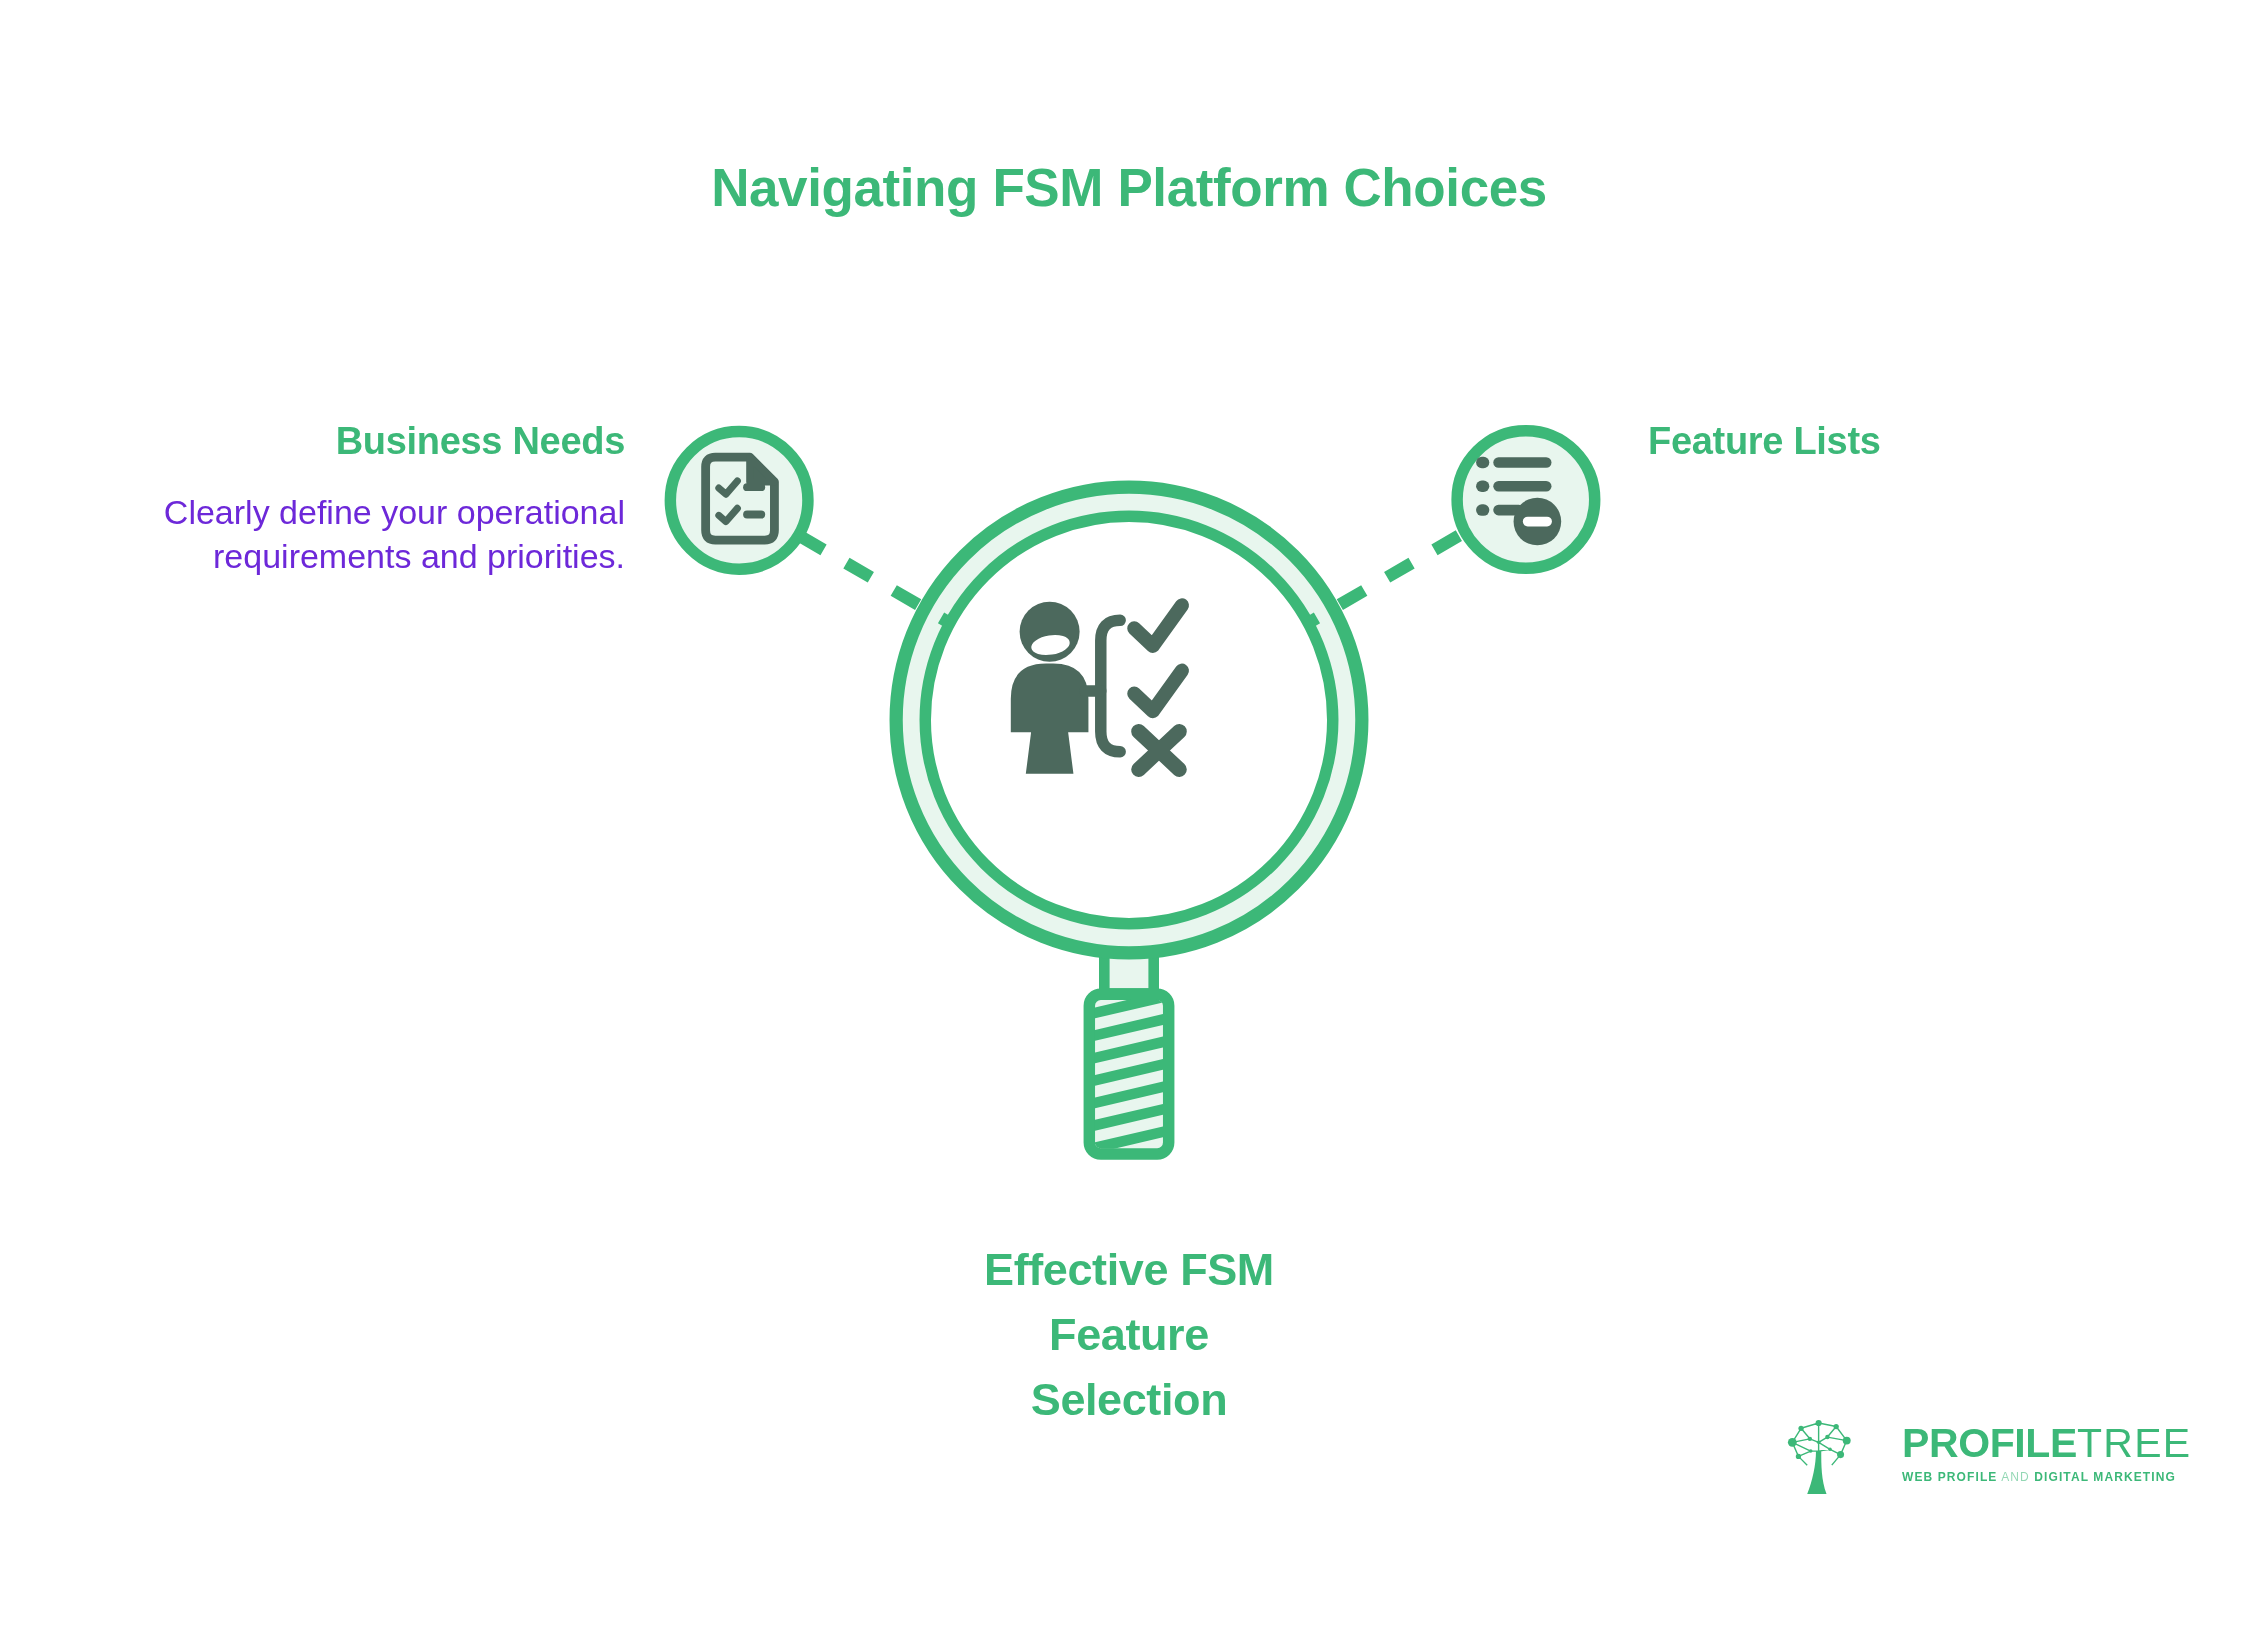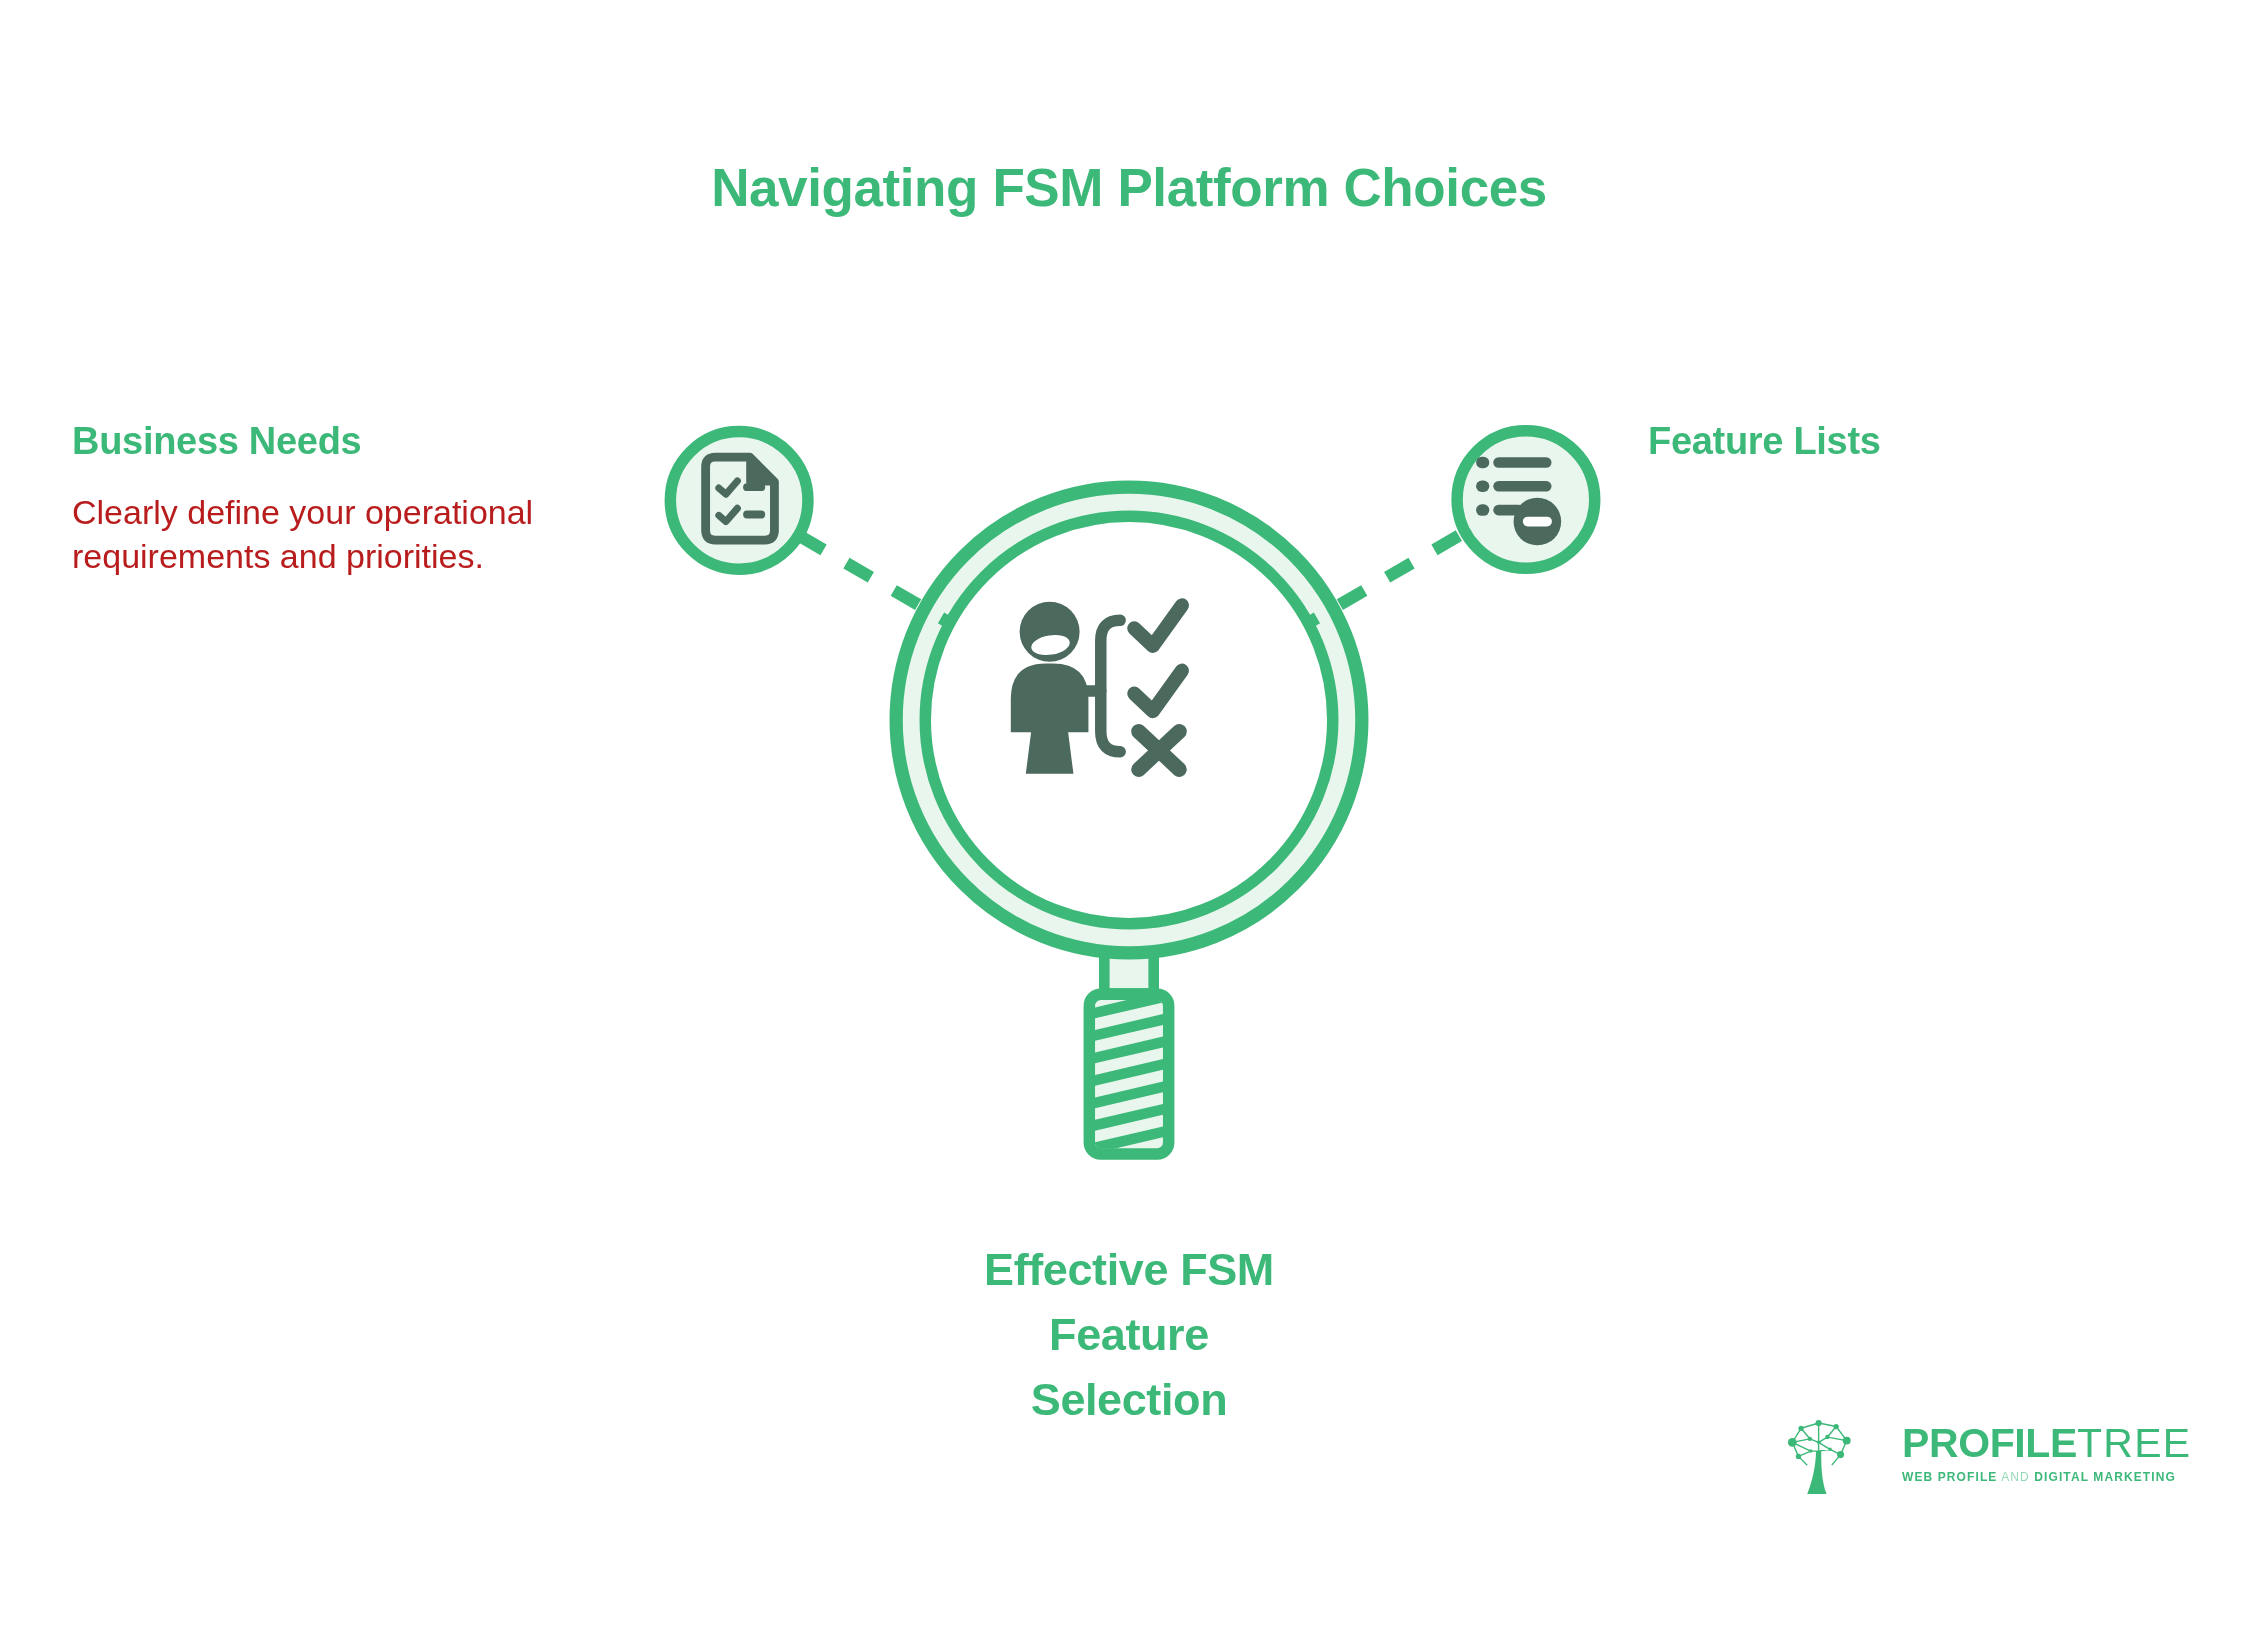--- a/index.html
+++ b/index.html
@@ -15,28 +15,28 @@
 
   .title {
     position:absolute; left:0; right:0; top:113px;
     text-align:center;
     font-size:53px; font-weight:700; letter-spacing:-0.4px;
     color:#3cb878;
     margin-top:44px;
   }
 
   .side-block { position:absolute; top:420px; }
-  .side-block.left  { left:72px;  width:529px; text-align:left; }
+  .side-block.left  { left:96px;  width:529px; text-align:right; }
   .side-block.right { left:1648px; width:556px; text-align:left; }
   .side-heading {
     font-size:38px; font-weight:700; color:#3cb878; letter-spacing:-0.3px;
     margin-bottom:26.5px;
   }
   .side-body {
-    font-size:34px; font-weight:400; color:#b91c1c; line-height:44px;
+    font-size:34px; font-weight:400; color:#6d28d9; line-height:44px;
   }
 
   .caption {
     position:absolute; left:0; right:0; top:1237px;
     text-align:center;
     font-size:45px; font-weight:700; letter-spacing:-0.4px;
     color:#3cb878; line-height:65px;
   }
 
   .logo {

